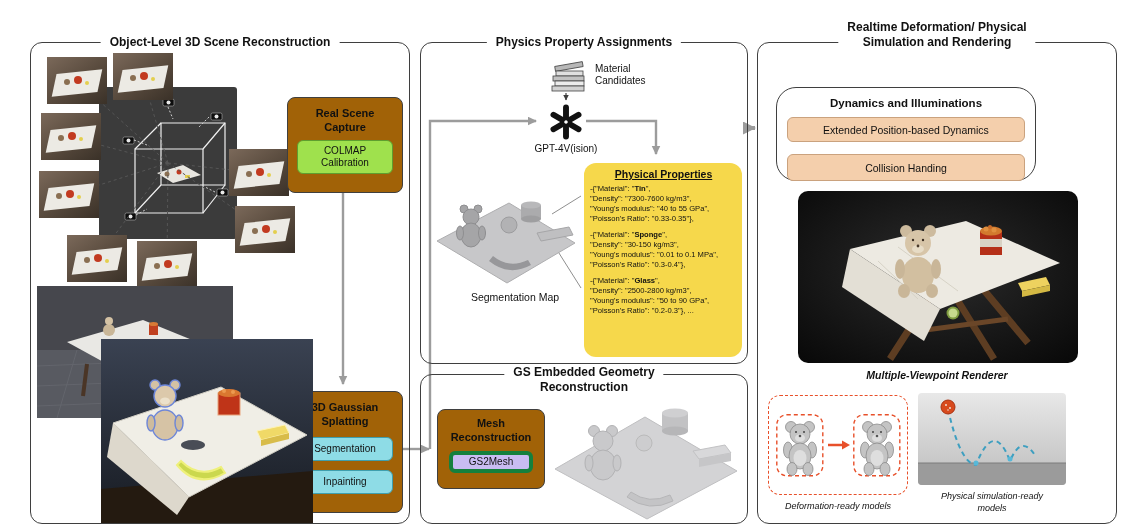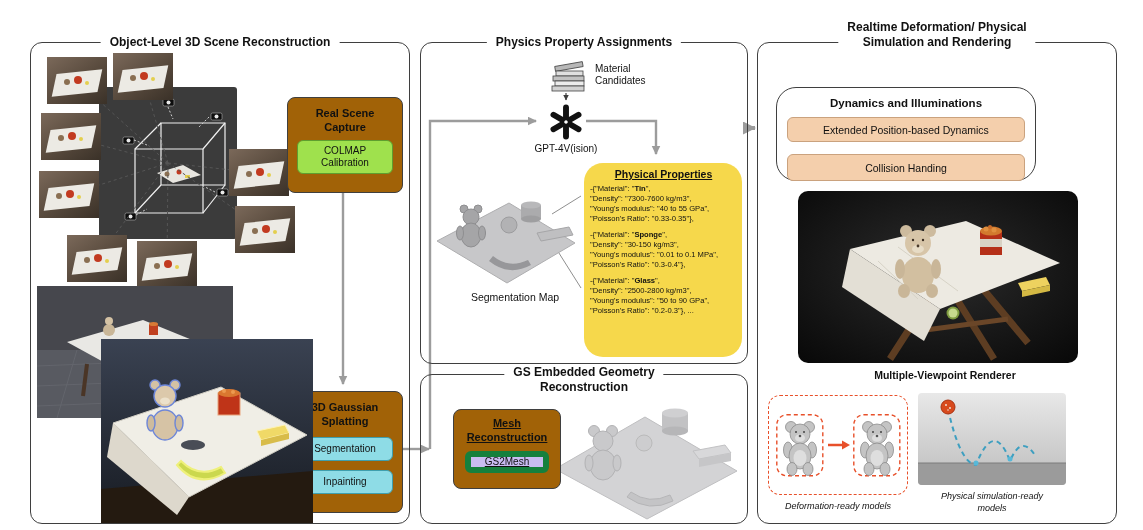--- a/index.html
+++ b/index.html
@@ -9,51 +9,51 @@
   .panel{position:absolute;border:1.6px solid #3f3f3f;border-radius:12px;z-index:2;}
   .panel-title{position:absolute;left:50%;transform:translateX(-50%);top:-9px;background:#fff;
                font-weight:bold;font-size:12px;line-height:16px;white-space:nowrap;padding:0 9px;z-index:4;}
   .panel-title.two{top:-23px;text-align:center;line-height:15px;}
   .box{position:absolute;background:#a16207;border:1.4px solid #3f3f3f;border-radius:8px;text-align:center;z-index:3;}
   .box-title{font-weight:bold;font-size:11px;line-height:1.25;padding:0 8px;}
   .pill{margin:0 auto;border-radius:6px;font-size:10px;display:flex;align-items:center;
         justify-content:center;text-align:center;line-height:1.15;padding:0 8px;box-sizing:border-box;}
   .pill.green{background:#9fe14d;border:1px solid #5f9e2f;}
   .pill.cyan{background:#8edce6;border:1px solid #3f9fae;}
-  .pill.purple{background:#c9bcf2;border:6px solid #15803d;}
+  .pill.purple{background:#c9bcf2;border:4px solid #15803d;}
   .pill.peach{background:#f4cfac;border:1px solid #caa27e;font-size:10.5px;}
   .collage{position:absolute;left:4px;top:8px;width:294px;height:252px;}
   .cube-box{position:absolute;left:64px;top:36px;width:138px;height:152px;background:#3b3b3b;border-radius:3px;z-index:2;}
   .collage-lines{position:absolute;left:0;top:0;z-index:2;}
   .photo{position:absolute;width:60px;height:47px;z-index:3;overflow:hidden;
          background:linear-gradient(145deg,#7b695a 0%,#57493c 55%,#3a3128 100%);}
   .photo::before{content:"";position:absolute;left:7px;top:15px;width:46px;height:22px;background:#eceae4;
                  transform:rotate(-6deg) skewX(-18deg);}
   .photo::after{content:"";position:absolute;left:27px;top:19px;width:8px;height:8px;border-radius:50%;background:#c23a20;
                 box-shadow:-11px 2px 0 -1px #8a6f52, 9px 3px 0 -2px #e4cf4e;}
   .renderA{position:absolute;left:6px;top:243px;width:196px;height:132px;z-index:3;}
   .renderB{position:absolute;left:70px;top:296px;width:212px;height:182px;z-index:4;}
   .books{position:absolute;left:128px;top:16px;width:40px;height:34px;}
   .mat-label{position:absolute;left:174px;top:20px;width:64px;font-size:10px;line-height:1.2;}
   .gpt{position:absolute;left:126px;top:60px;width:38px;height:38px;}
   .gpt-label{position:absolute;left:104px;top:100px;width:82px;text-align:center;font-size:10px;}
   .segmap{position:absolute;left:10px;top:132px;width:148px;height:112px;}
   .segmap-label{position:absolute;left:20px;top:248px;width:148px;text-align:center;font-size:10.5px;}
-  .props{position:absolute;left:163px;top:120px;width:158px;height:194px;background:#f6d84b;border-radius:19px;
+  .props{position:absolute;left:163px;top:120px;width:158px;height:194px;background:#f6d84b;border-radius:12px;
          padding:5px 5px 0 6px;box-sizing:border-box;z-index:3;}
   .props-title{font-weight:bold;font-size:10.5px;text-decoration:underline;text-align:center;margin-bottom:4px;}
   .entry{margin-bottom:6px;}
   .pline{font-size:7.6px;line-height:1.32;white-space:nowrap;}
   .meshrender{position:absolute;left:126px;top:6px;width:196px;height:140px;}
   .dynbox{position:absolute;left:18px;top:44px;width:258px;height:92px;border:1.4px solid #3f3f3f;
           border-radius:20px;background:#fff;text-align:center;z-index:3;}
   .dynbox .box-title{margin-top:8px;font-size:11.5px;}
   .scene{position:absolute;left:40px;top:148px;width:280px;height:172px;border-radius:10px;overflow:hidden;}
-  .scene-label{position:absolute;left:8px;top:326px;width:100%;text-align:center;
-               font-weight:bold;font-size:10.5px;}
+  .scene-label{position:absolute;left:0;top:326px;width:100%;text-align:center;
+               font-weight:bold;font-style:italic;font-size:10.5px;}
   .deform{position:absolute;left:10px;top:352px;width:140px;height:100px;border:1.8px dashed #e8502a;
           border-radius:12px;display:flex;align-items:center;justify-content:center;box-sizing:border-box;}
   .deform-label{position:absolute;left:0px;top:458px;width:160px;text-align:center;font-style:italic;font-size:9px;}
   .simimg{position:absolute;left:160px;top:350px;width:148px;height:92px;border-radius:4px;overflow:hidden;}
   .sim-label{position:absolute;left:152px;top:448px;width:164px;text-align:center;font-style:italic;font-size:9px;line-height:1.3;}
 </style>
 </head>
 <body>
 
 <div class="canvas">
@@ -287,21 +287,21 @@
         <div class="pline">"Poisson's Ratio": "0.2-0.3"}, ...</div>
       </div>
     </div>
   </section>
 
   <section class="panel" style="left:420px;top:374px;width:326px;height:148px;">
     <div class="panel-title two" style="top:-10px">
       <div>GS Embedded Geometry</div>
       <div>Reconstruction</div>
     </div>
-    <div class="box" style="left:32px;top:34px;width:106px;height:78px;text-decoration:underline;">
+    <div class="box" style="left:16px;top:34px;width:106px;height:78px;">
       <div class="box-title" style="margin-top:7px">Mesh Reconstruction</div>
       <div class="pill purple" style="width:84px;height:22px;margin-top:6px">GS2Mesh</div>
     </div>
     <div class="meshrender">
       <svg width="196" height="140">
         <polygon points="8,88 98,36 190,90 100,138" fill="#d3d3d5" stroke="#bfbfc1"></polygon>
         <g fill="#c9c9cb" stroke="#b2b2b4">
           <circle cx="47" cy="50" r="5.5"></circle>
             <circle cx="65" cy="50" r="5.5"></circle>
           <circle cx="56" cy="60" r="10"></circle>

